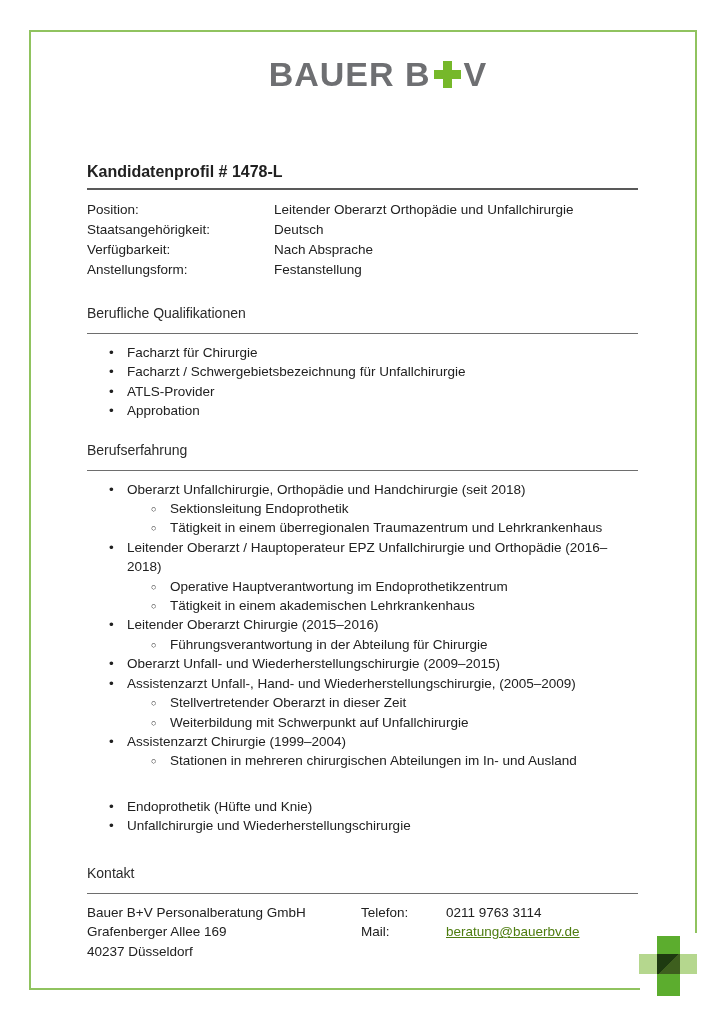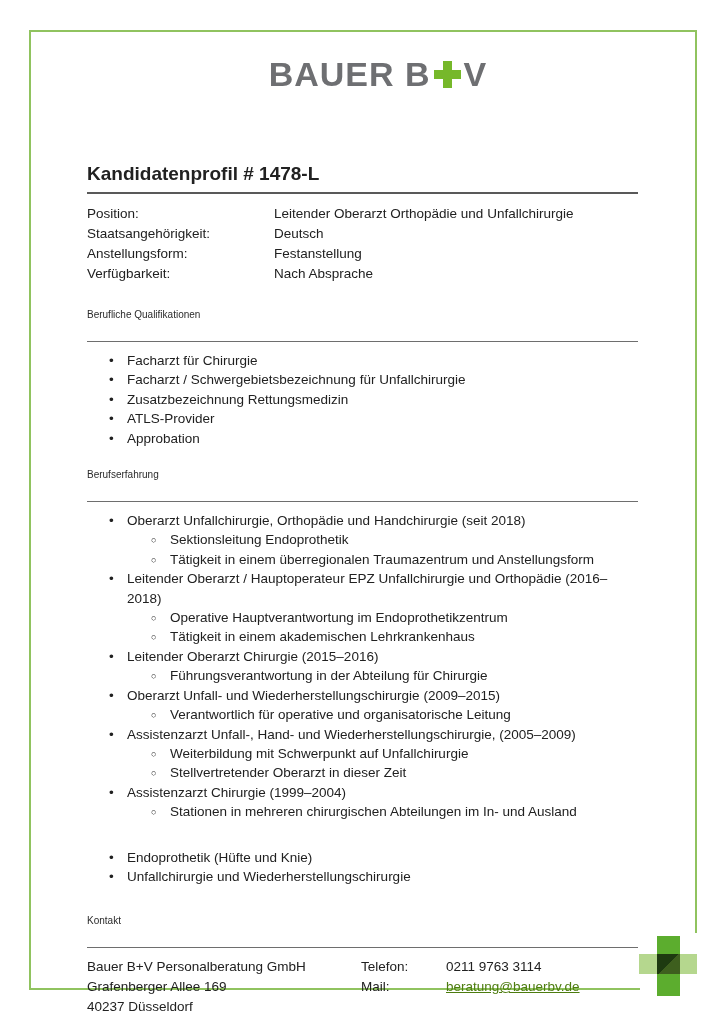--- a/index.html
+++ b/index.html
@@ -29,29 +29,29 @@
   .logo { position:absolute; top:55px; left:0; width:100%; text-align:center;
           font-weight:bold; font-size:34px; letter-spacing:1px; color:#6e6f72;margin-left:16px; }
   .logo-inner { display:inline-flex; align-items:center; gap:2px; }
   .plus-icon { position:relative; display:inline-block; width:27px; height:27px; margin:0 1px; }
   .plus-icon::before { content:""; position:absolute; left:0; top:9px; width:27px; height:9px; background:#76b82a; }
   .plus-icon::after  { content:""; position:absolute; left:9px; top:0; width:9px; height:27px; background:#76b82a; }
 
   
   .content { position:absolute; left:87px; top:163px; width:551px; }
 
-  .doc-title { font-weight:bold; font-size:19px; padding-bottom:7px;
+  .doc-title { font-weight:bold; font-size:16px; padding-bottom:7px;
                border-bottom:2px solid #595959; }
 
   .fields { margin-top:10px; }
   .field-row { display:flex; line-height:20px;gap:16px; }
   .field-label { width:171px; flex:0 0 171px; }
   .field-value { flex:1; }
 
-  .section-heading { font-size:10px; color:#2b2b2b; padding-bottom:21px;
+  .section-heading { font-size:14px; color:#2b2b2b; padding-bottom:12px;
                      border-bottom:1.5px solid #6e6e6e; }
   .sec-qual  { margin-top:25px; }
   .sec-exp   { margin-top:21px; }
   .sec-skill { margin-top:26px; }
   .sec-kont  { margin-top:29px; }
 
   .blist { margin-top:9px; }
   .li { position:relative; line-height:19.4px; }
   .li.l1 { padding-left:40px; }
   .li.l1::before { content:"\2022"; position:absolute; left:22px; top:0; }
@@ -98,57 +98,56 @@
         <div class="field-label">Position:</div>
         <div class="field-value">Leitender Oberarzt Orthopädie und Unfallchirurgie</div>
       </div>
 
       <div class="field-row">
         <div class="field-label">Staatsangehörigkeit:</div>
         <div class="field-value">Deutsch</div>
       </div>
 
       <div class="field-row">
+        <div class="field-label">Verfügbarkeit:</div>
+        <div class="field-value">Nach Absprache</div>
+      </div>
+
+      <div class="field-row">
         <div class="field-label">Anstellungsform:</div>
         <div class="field-value">Festanstellung</div>
-      </div>
-
-      <div class="field-row">
-        <div class="field-label">Verfügbarkeit:</div>
-        <div class="field-value">Nach Absprache</div>
       </div>
     </div>
 
   <div class="sec-qual">
     <div class="section-heading">Berufliche Qualifikationen</div>
     <div class="blist">
 
         <div class="li l1"><span>Facharzt für Chirurgie</span></div>
 
         <div class="li l1"><span>Facharzt / Schwergebietsbezeichnung für Unfallchirurgie</span></div>
 
-        <div class="li l1"><span>Zusatzbezeichnung Rettungsmedizin</span></div>
 
         <div class="li l1"><span>ATLS-Provider</span></div>
 
         <div class="li l1"><span>Approbation</span></div>
       </div>
   </div>
 
   <div class="sec-exp">
     <div class="section-heading">Berufserfahrung</div>
     <div class="blist">
 
         <div>
           <div class="li l1"><span>Oberarzt Unfallchirurgie, Orthopädie und Handchirurgie (seit 2018)</span></div>
           <div>
 
               <div class="li l2"><span>Sektionsleitung Endoprothetik</span></div>
 
-              <div class="li l2"><span>Tätigkeit in einem überregionalen Traumazentrum und Anstellungsform</span></div>
+              <div class="li l2"><span>Tätigkeit in einem überregionalen Traumazentrum und Lehrkrankenhaus</span></div>
             </div>
         </div>
 
         <div>
           <div class="li l1"><span>Leitender Oberarzt / Hauptoperateur EPZ Unfallchirurgie und Orthopädie (2016–2018)</span></div>
           <div>
 
               <div class="li l2"><span>Operative Hauptverantwortung im Endoprothetikzentrum</span></div>
 
               <div class="li l2"><span>Tätigkeit in einem akademischen Lehrkrankenhaus</span></div>
@@ -158,33 +157,29 @@
         <div>
           <div class="li l1"><span>Leitender Oberarzt Chirurgie (2015–2016)</span></div>
           <div>
 
               <div class="li l2"><span>Führungsverantwortung in der Abteilung für Chirurgie</span></div>
             </div>
         </div>
 
         <div>
           <div class="li l1"><span>Oberarzt Unfall- und Wiederherstellungschirurgie (2009–2015)</span></div>
-          <div>
-
-              <div class="li l2"><span>Verantwortlich für operative und organisatorische Leitung</span></div>
-            </div>
         </div>
 
         <div>
           <div class="li l1"><span>Assistenzarzt Unfall-, Hand- und Wiederherstellungschirurgie, (2005–2009)</span></div>
           <div>
 
+              <div class="li l2"><span>Stellvertretender Oberarzt in dieser Zeit</span></div>
+
               <div class="li l2"><span>Weiterbildung mit Schwerpunkt auf Unfallchirurgie</span></div>
-
-              <div class="li l2"><span>Stellvertretender Oberarzt in dieser Zeit</span></div>
             </div>
         </div>
 
         <div>
           <div class="li l1"><span>Assistenzarzt Chirurgie (1999–2004)</span></div>
           <div>
 
               <div class="li l2"><span>Stationen in mehreren chirurgischen Abteilungen im In- und Ausland</span></div>
             </div>
         </div>

